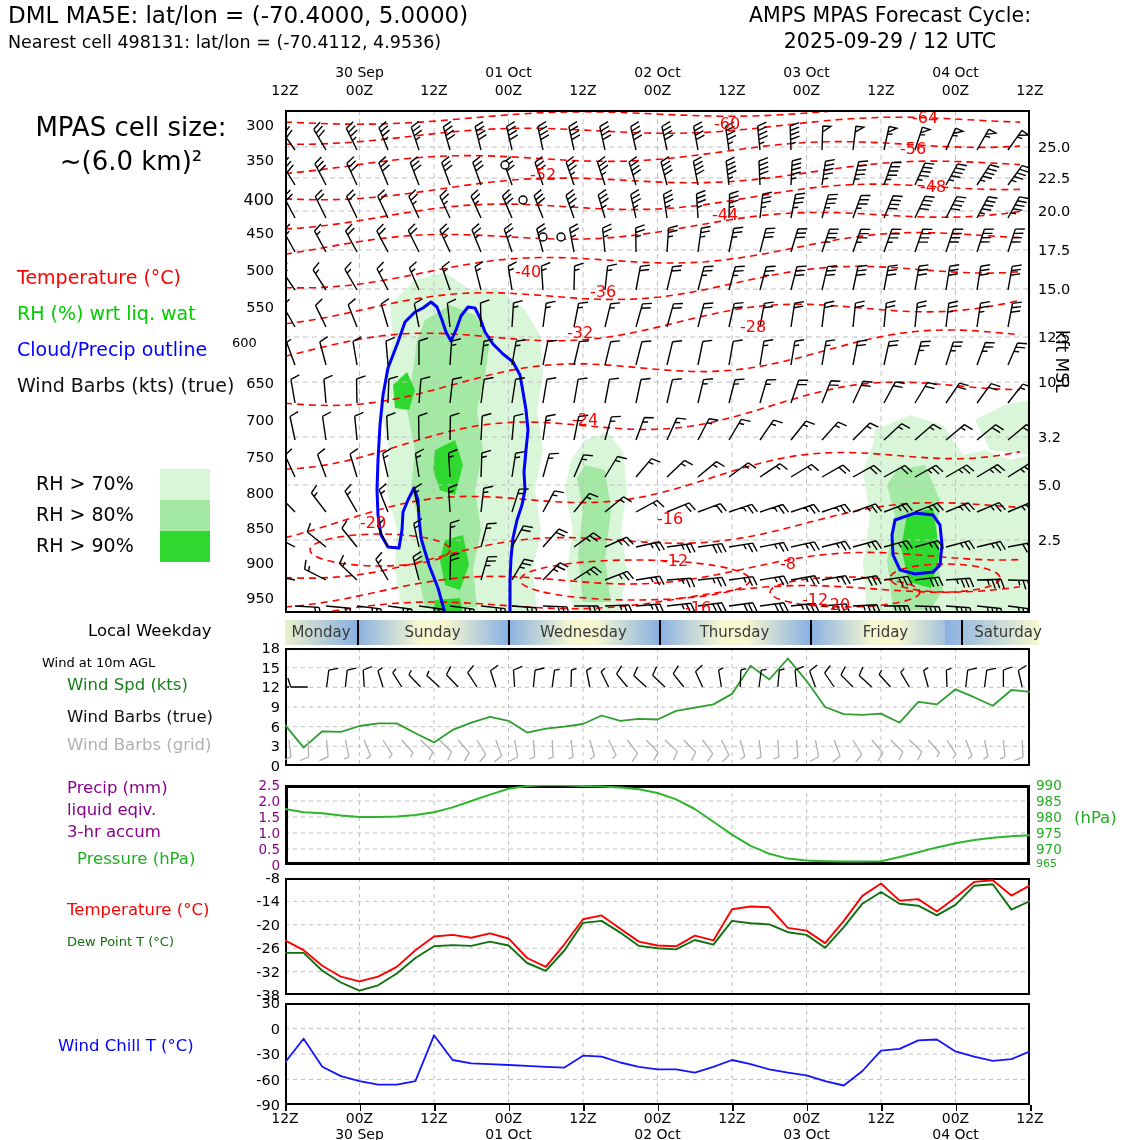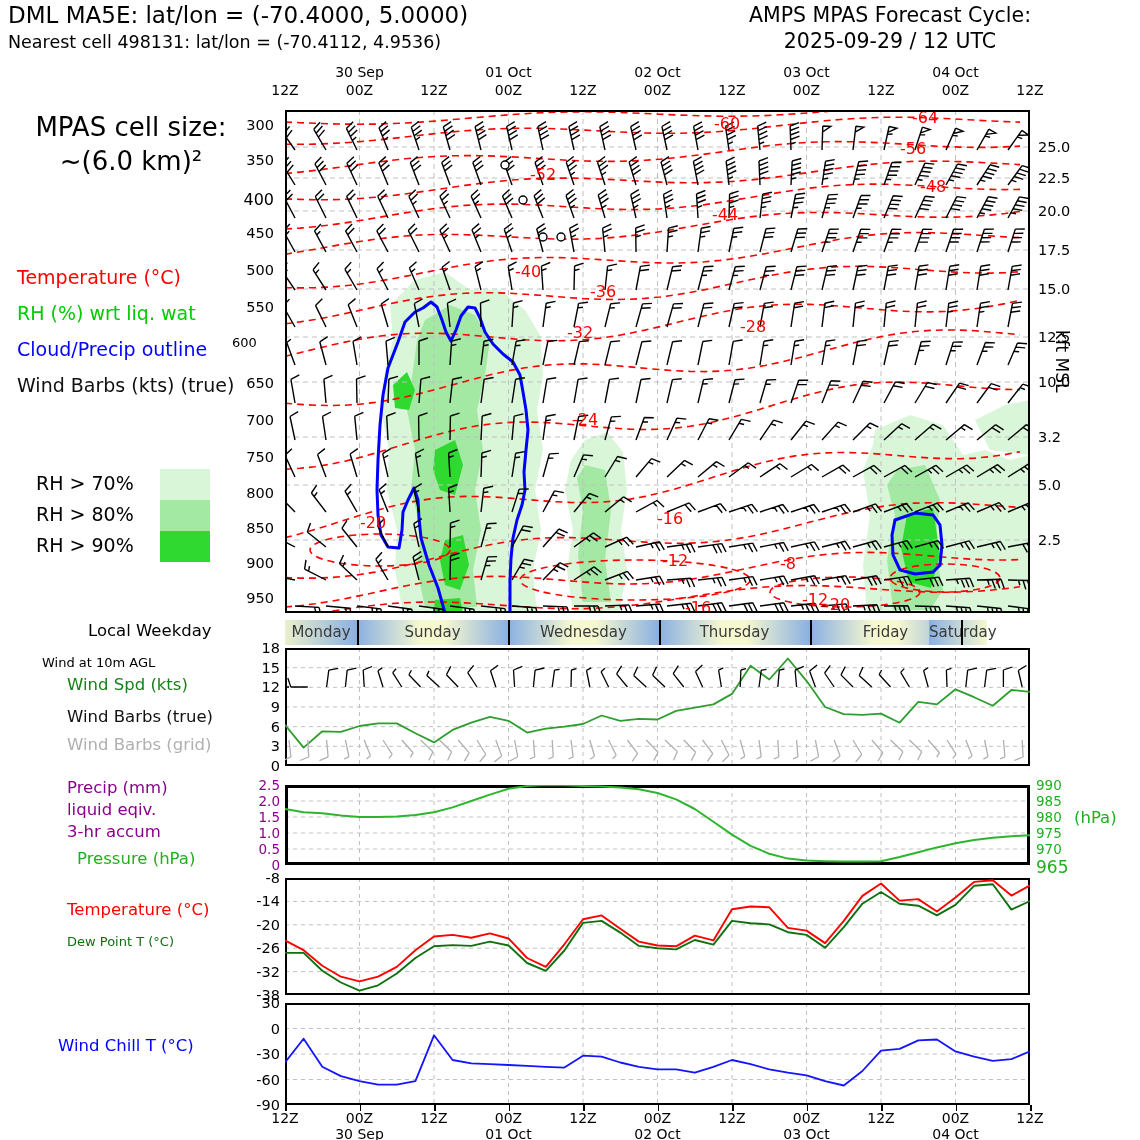--- a/index.html
+++ b/index.html
@@ -513,21 +513,21 @@
       </div>
       <div class="sep" style="left: 223px;"></div>
       <div class="daycell" style="left: 374px; width: 151px; background: linear-gradient(to right, rgb(138, 176, 226) 0%, rgb(246, 248, 207) 42%, rgb(246, 248, 207) 58%, rgb(138, 176, 226) 100%);">
         <div class="daylabel">Thursday</div>
       </div>
       <div class="sep" style="left: 374px;"></div>
       <div class="daycell" style="left: 525px; width: 151px; background: linear-gradient(to right, rgb(138, 176, 226) 0%, rgb(246, 248, 207) 42%, rgb(246, 248, 207) 58%, rgb(138, 176, 226) 100%);">
         <div class="daylabel">Friday</div>
       </div>
       <div class="sep" style="left: 525px;"></div>
-      <div class="daycell" style="left: 644px; width: 58px; background: linear-gradient(to right, rgb(138, 176, 226), rgb(246, 248, 207));">
+      <div class="daycell" style="left: 660px; width: 78px; background: linear-gradient(to right, rgb(138, 176, 226), rgb(246, 248, 207)); padding-left: 16px;">
         <div class="daylabel">Saturday</div>
       </div>
       <div class="sep" style="left: 676px;"></div>
     </div>
 
   <div class="abs" style="left:42px;top:655px;font-size:13px;">Wind at 10m AGL</div>
   <div class="abs" style="left:67px;top:675px;font-size:16.5px;color:#188018;">Wind Spd (kts)</div>
   <div class="abs" style="left:67px;top:707px;font-size:16.5px;color:#111;">Wind Barbs (true)</div>
   <div class="abs" style="left:67px;top:735px;font-size:16.5px;color:#b0b0b0;">Wind Barbs (grid)</div>
   <div class="abs" style="left:67px;top:778px;font-size:16.5px;color:#8b008b;">Precip (mm)</div>
@@ -701,21 +701,21 @@
       <div class="abs tick" style="left: 248px; top: 793px; width: 32px; text-align: right; font-size: 13.5px; color: rgb(139, 0, 139);">2.0</div>
       <div class="abs tick" style="left: 248px; top: 809px; width: 32px; text-align: right; font-size: 13.5px; color: rgb(139, 0, 139);">1.5</div>
       <div class="abs tick" style="left: 248px; top: 825px; width: 32px; text-align: right; font-size: 13.5px; color: rgb(139, 0, 139);">1.0</div>
       <div class="abs tick" style="left: 248px; top: 841px; width: 32px; text-align: right; font-size: 13.5px; color: rgb(139, 0, 139);">0.5</div>
       <div class="abs tick" style="left: 248px; top: 857px; width: 32px; text-align: right; font-size: 13.5px; color: rgb(139, 0, 139);">0</div>
       <div class="abs tick" style="left: 1036px; top: 777px; width: 36px; text-align: left; font-size: 13.5px; color: rgb(31, 175, 31);">990</div>
       <div class="abs tick" style="left: 1036px; top: 793px; width: 36px; text-align: left; font-size: 13.5px; color: rgb(31, 175, 31);">985</div>
       <div class="abs tick" style="left: 1036px; top: 809px; width: 36px; text-align: left; font-size: 13.5px; color: rgb(31, 175, 31);">980</div>
       <div class="abs tick" style="left: 1036px; top: 825px; width: 36px; text-align: left; font-size: 13.5px; color: rgb(31, 175, 31);">975</div>
       <div class="abs tick" style="left: 1036px; top: 841px; width: 36px; text-align: left; font-size: 13.5px; color: rgb(31, 175, 31);">970</div>
-      <div class="abs tick" style="left: 1036px; top: 857px; width: 36px; text-align: left; font-size: 17px; color: rgb(31, 175, 31);">965</div>
+      <div class="abs tick" style="left: 1036px; top: 857px; width: 36px; text-align: left; font-size: 11px; color: rgb(31, 175, 31);">965</div>
       <div class="abs tick" style="left: 244px; top: 870px; width: 36px; text-align: right; font-size: 14.5px;">-8</div>
       <div class="abs tick" style="left: 244px; top: 893.4px; width: 36px; text-align: right; font-size: 14.5px;">-14</div>
       <div class="abs tick" style="left: 244px; top: 916.8px; width: 36px; text-align: right; font-size: 14.5px;">-20</div>
       <div class="abs tick" style="left: 244px; top: 940.2px; width: 36px; text-align: right; font-size: 14.5px;">-26</div>
       <div class="abs tick" style="left: 244px; top: 963.6px; width: 36px; text-align: right; font-size: 14.5px;">-32</div>
       <div class="abs tick" style="left: 244px; top: 987px; width: 36px; text-align: right; font-size: 14.5px;">-38</div>
       <div class="abs tick" style="left: 244px; top: 995px; width: 36px; text-align: right; font-size: 14.5px;">30</div>
       <div class="abs tick" style="left: 244px; top: 1020.5px; width: 36px; text-align: right; font-size: 14.5px;">0</div>
       <div class="abs tick" style="left: 244px; top: 1046px; width: 36px; text-align: right; font-size: 14.5px;">-30</div>
       <div class="abs tick" style="left: 244px; top: 1071.5px; width: 36px; text-align: right; font-size: 14.5px;">-60</div>

